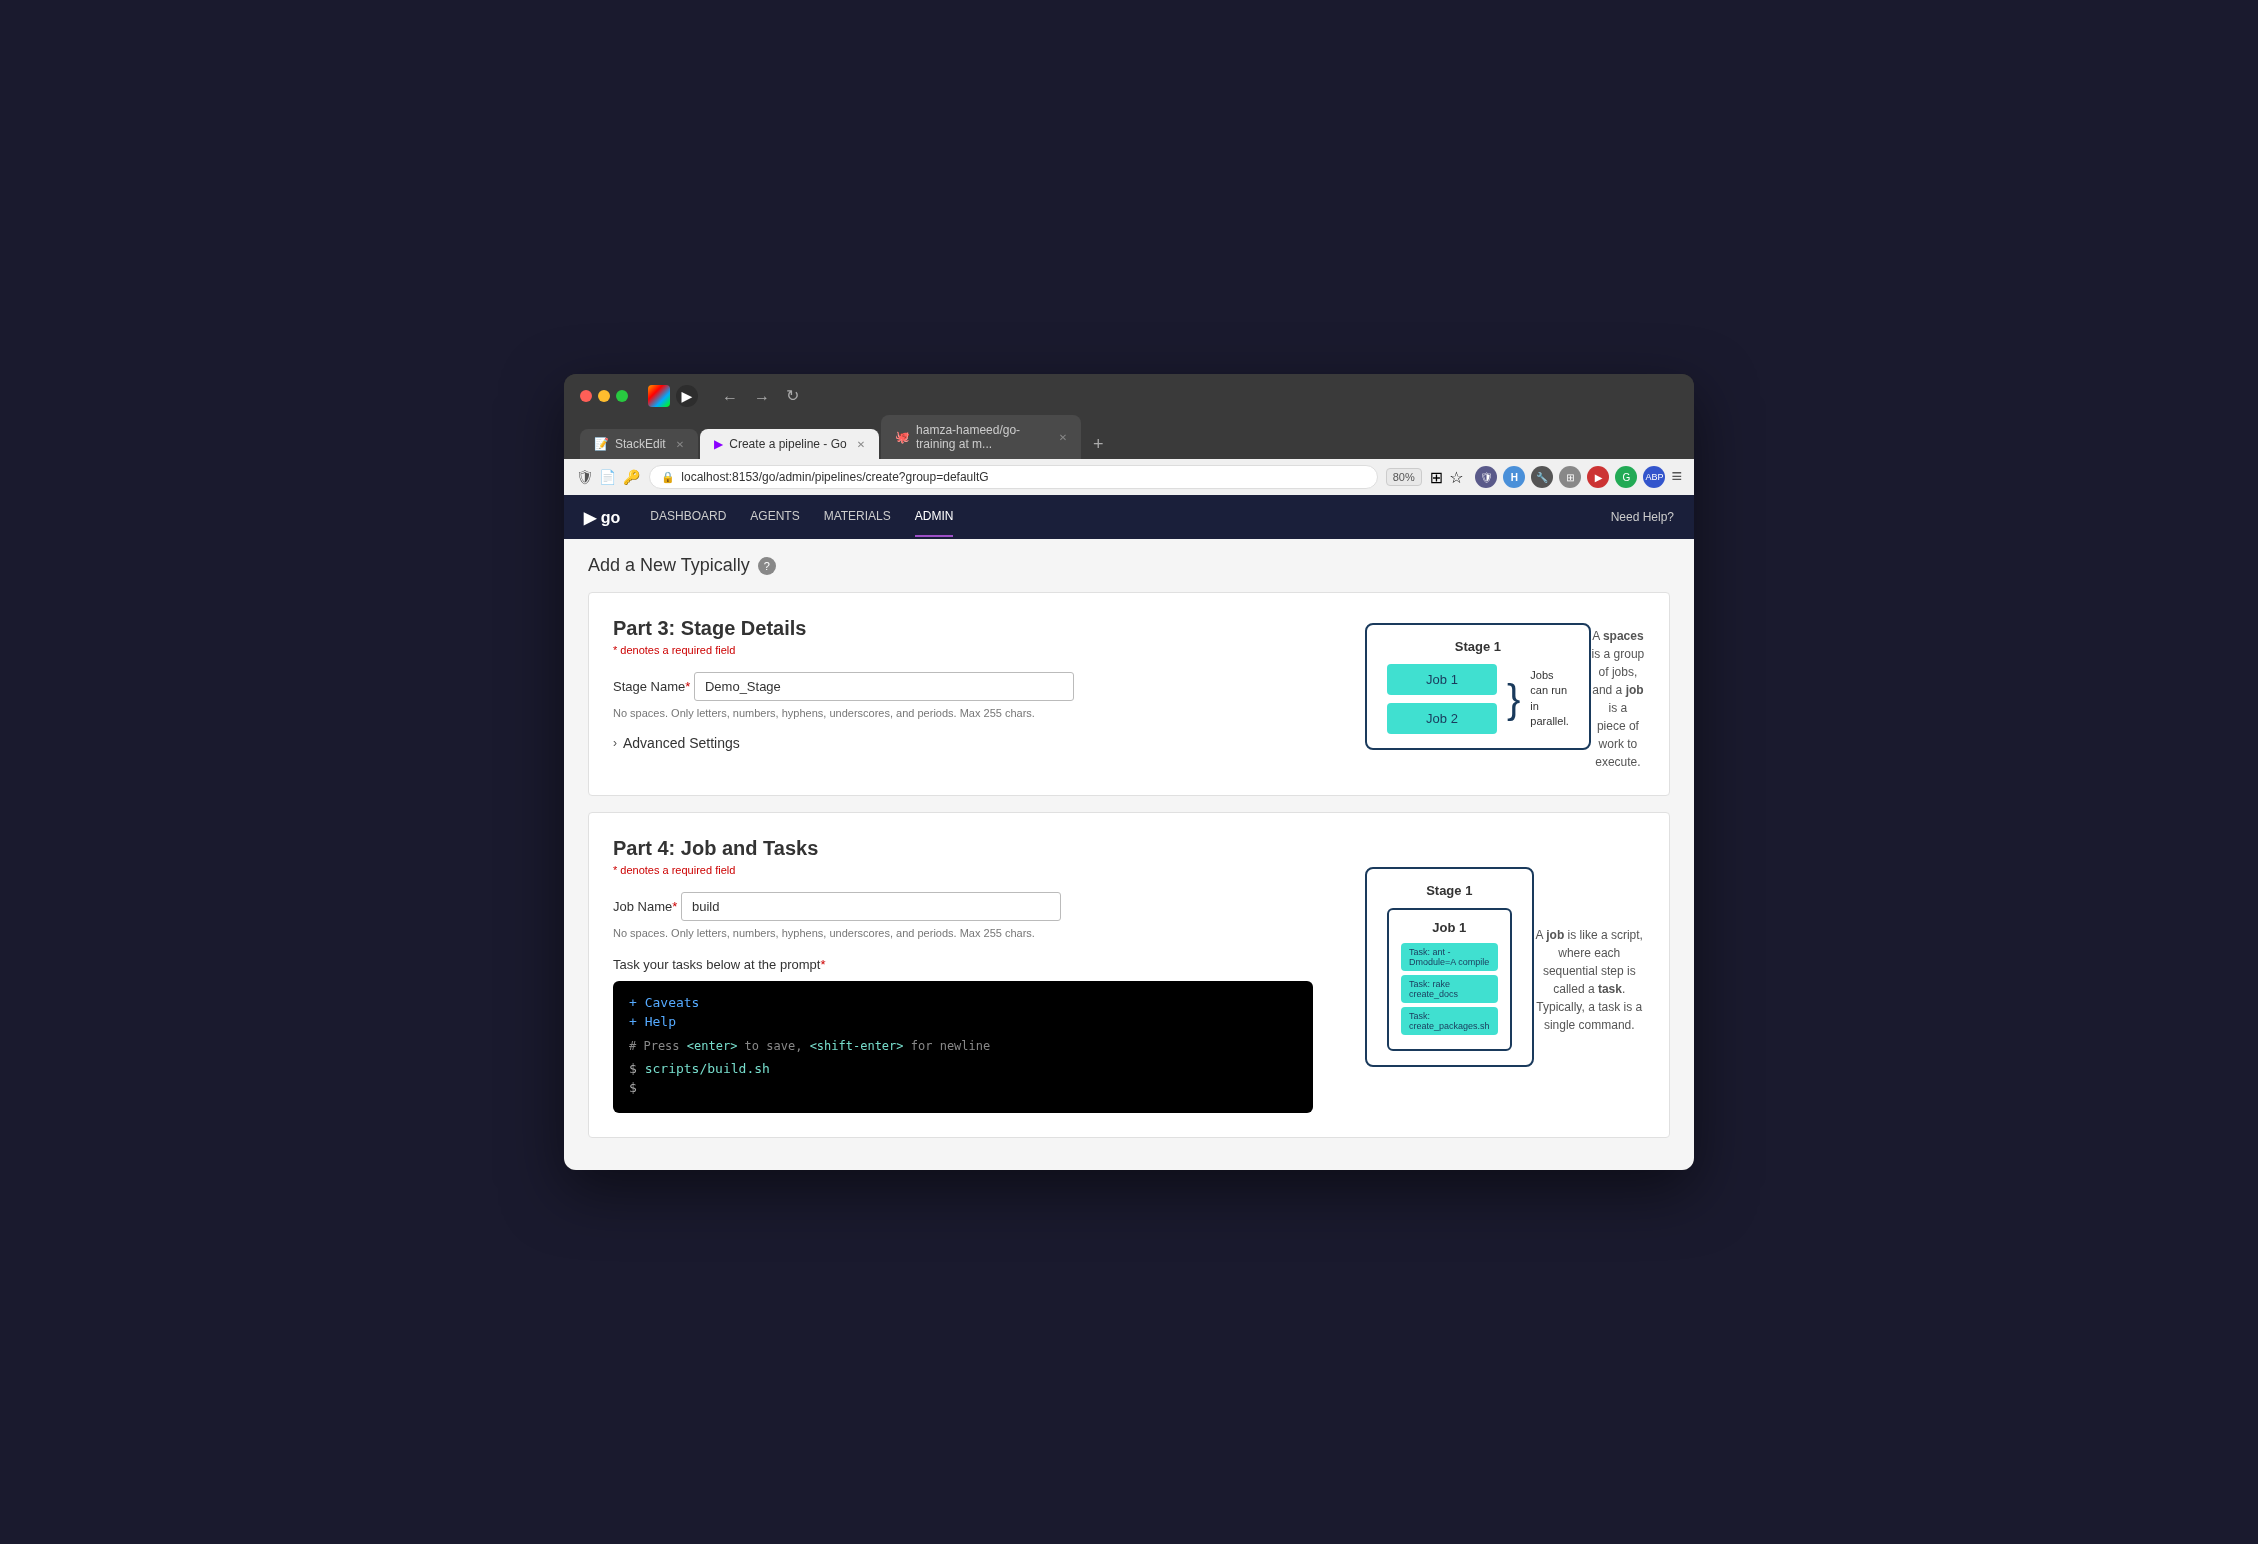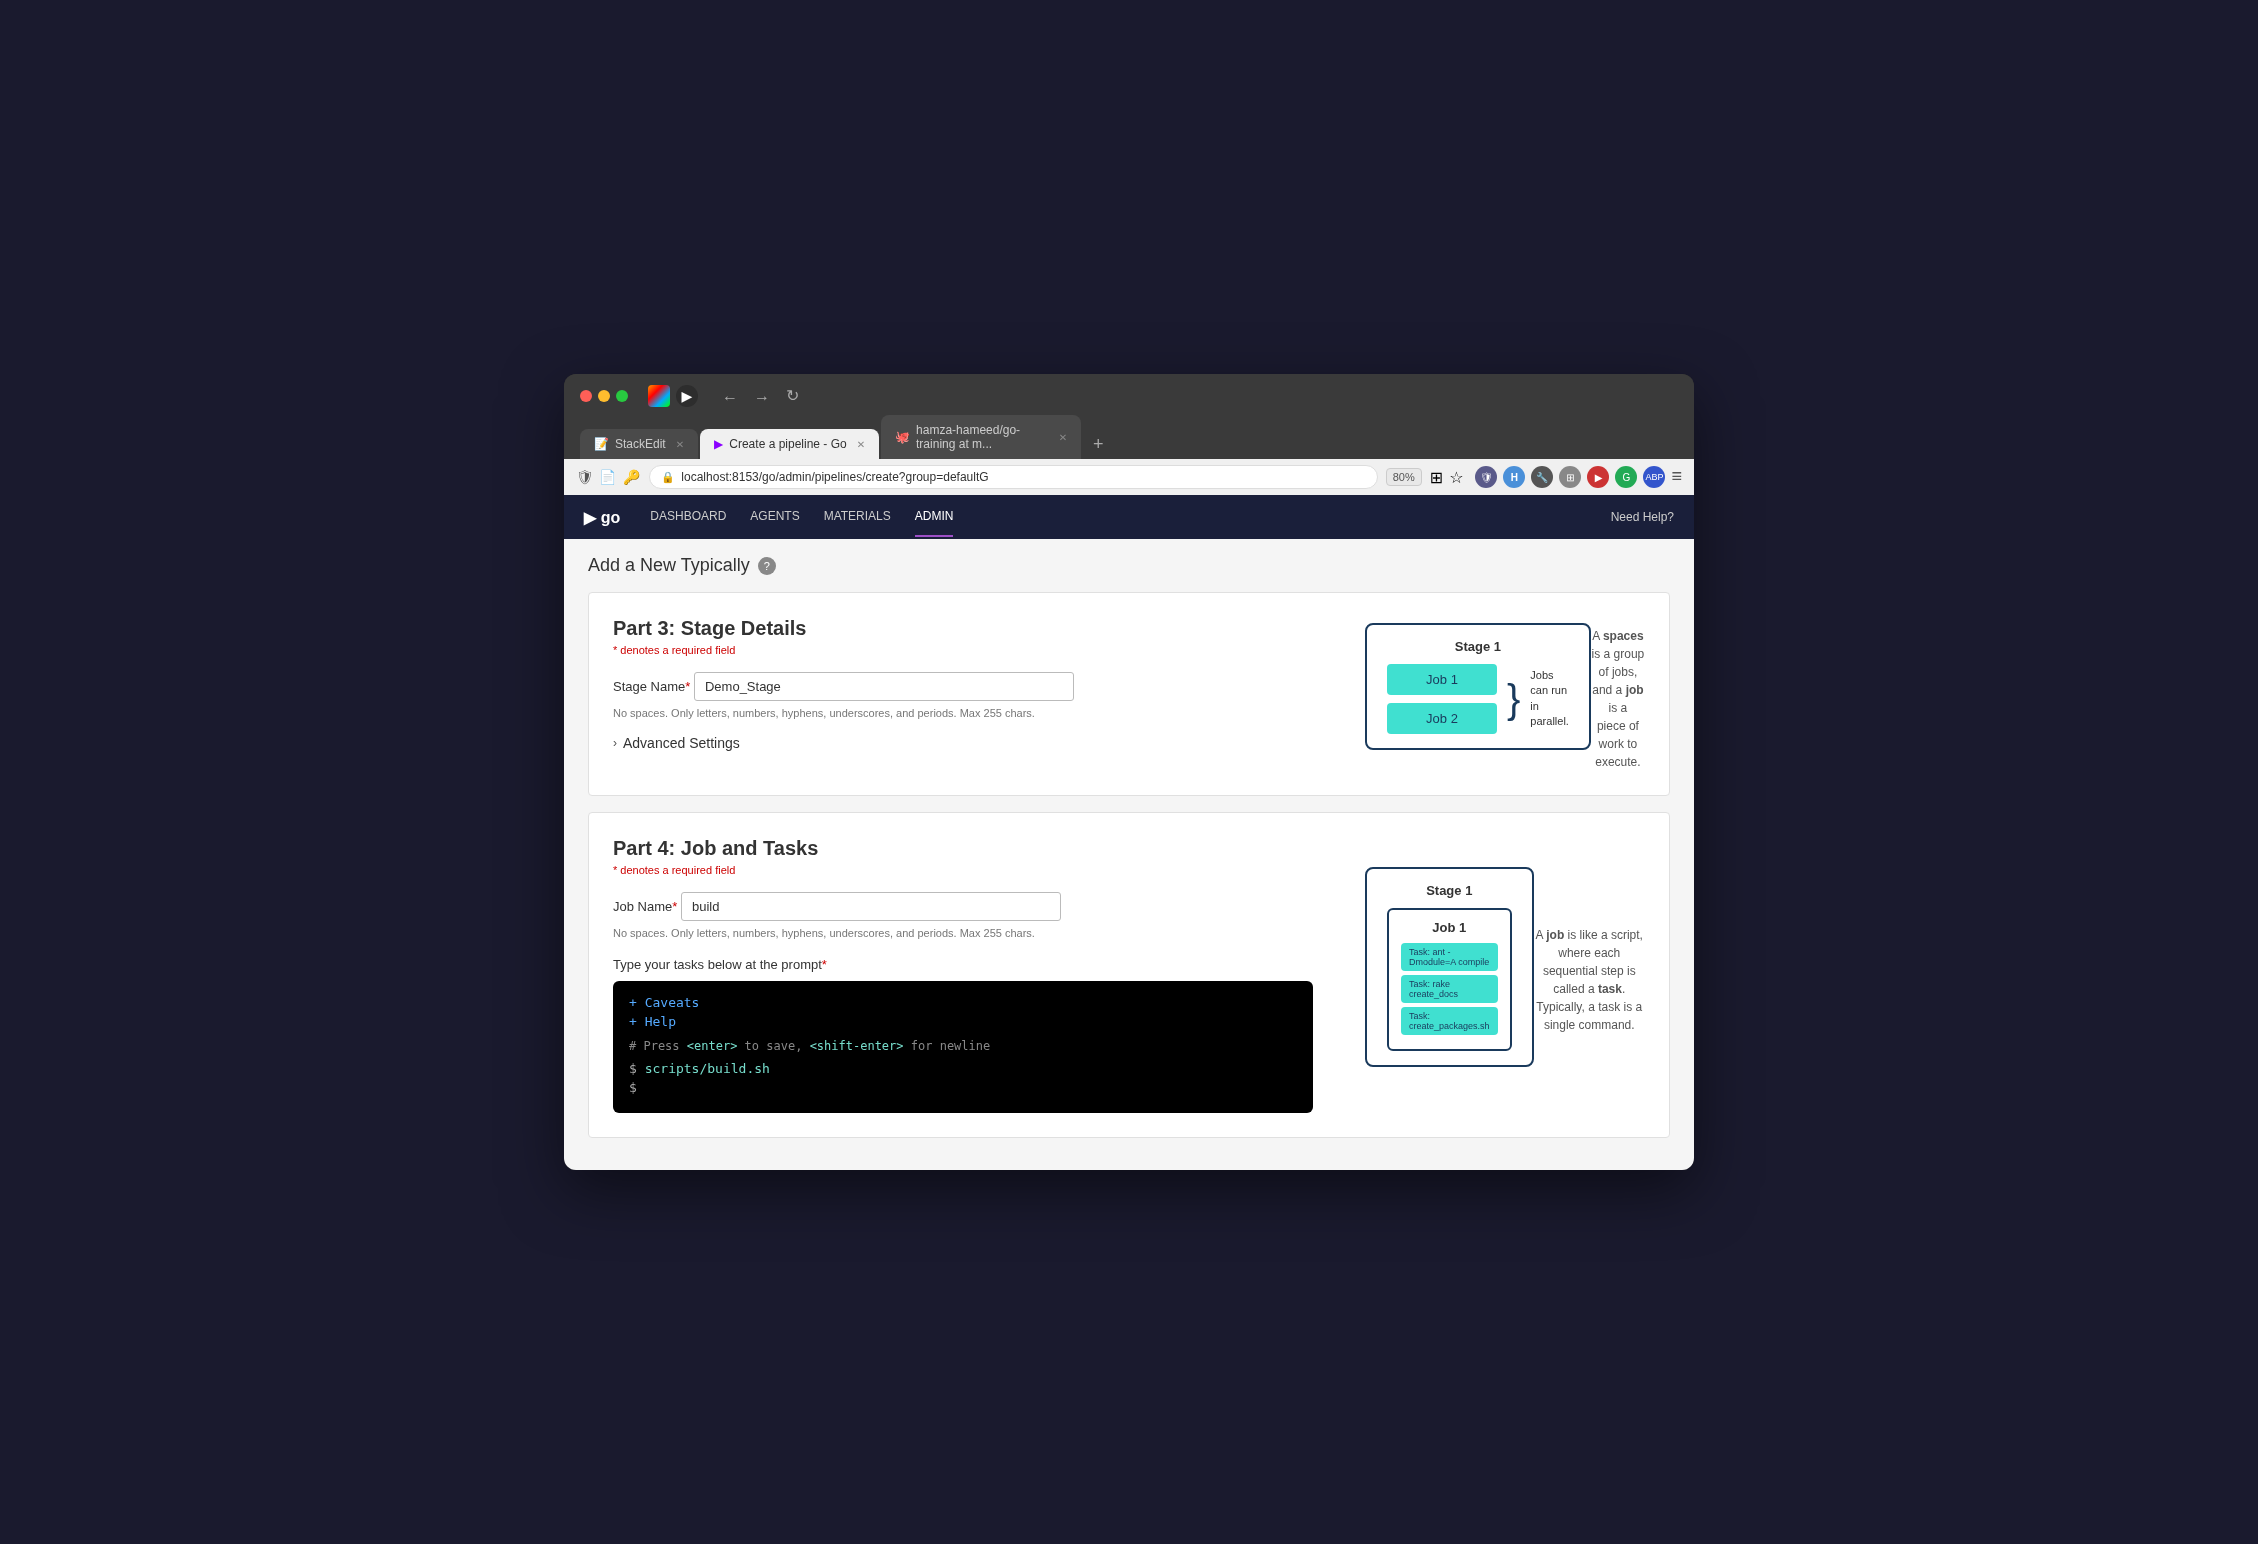--- a/index.html
+++ b/index.html
@@ -585,21 +585,21 @@
         <h2 class="section-title">Part 4: Job and Tasks</h2>
         <p class="required-note">* denotes a required field</p>
 
         <label class="field-label">
           <span>Job Name</span><span class="required-star">*</span>
         </label>
         <input class="field-input" type="text" value="build" style="">
         <p class="field-hint">No spaces. Only letters, numbers, hyphens, underscores, and periods. Max 255 chars.</p>
 
         <label class="field-label">
-          <span>Type your tasks below at the prompt</span><span class="required-star">*</span>
+          <span>Task your tasks below at the prompt</span><span class="required-star">*</span>
         </label>
 
         <div class="terminal">
           <div class="terminal-caveats">+ Caveats</div>
           <div class="terminal-help">+ Help</div>
           <div class="terminal-comment">
             # Press <span style="color:#7dc;">&lt;enter&gt;</span> to save, <span style="color:#7dc;">&lt;shift-enter&gt;</span> for newline
           </div>
           <div class="terminal-line">
             <span class="terminal-prompt">$</span>

